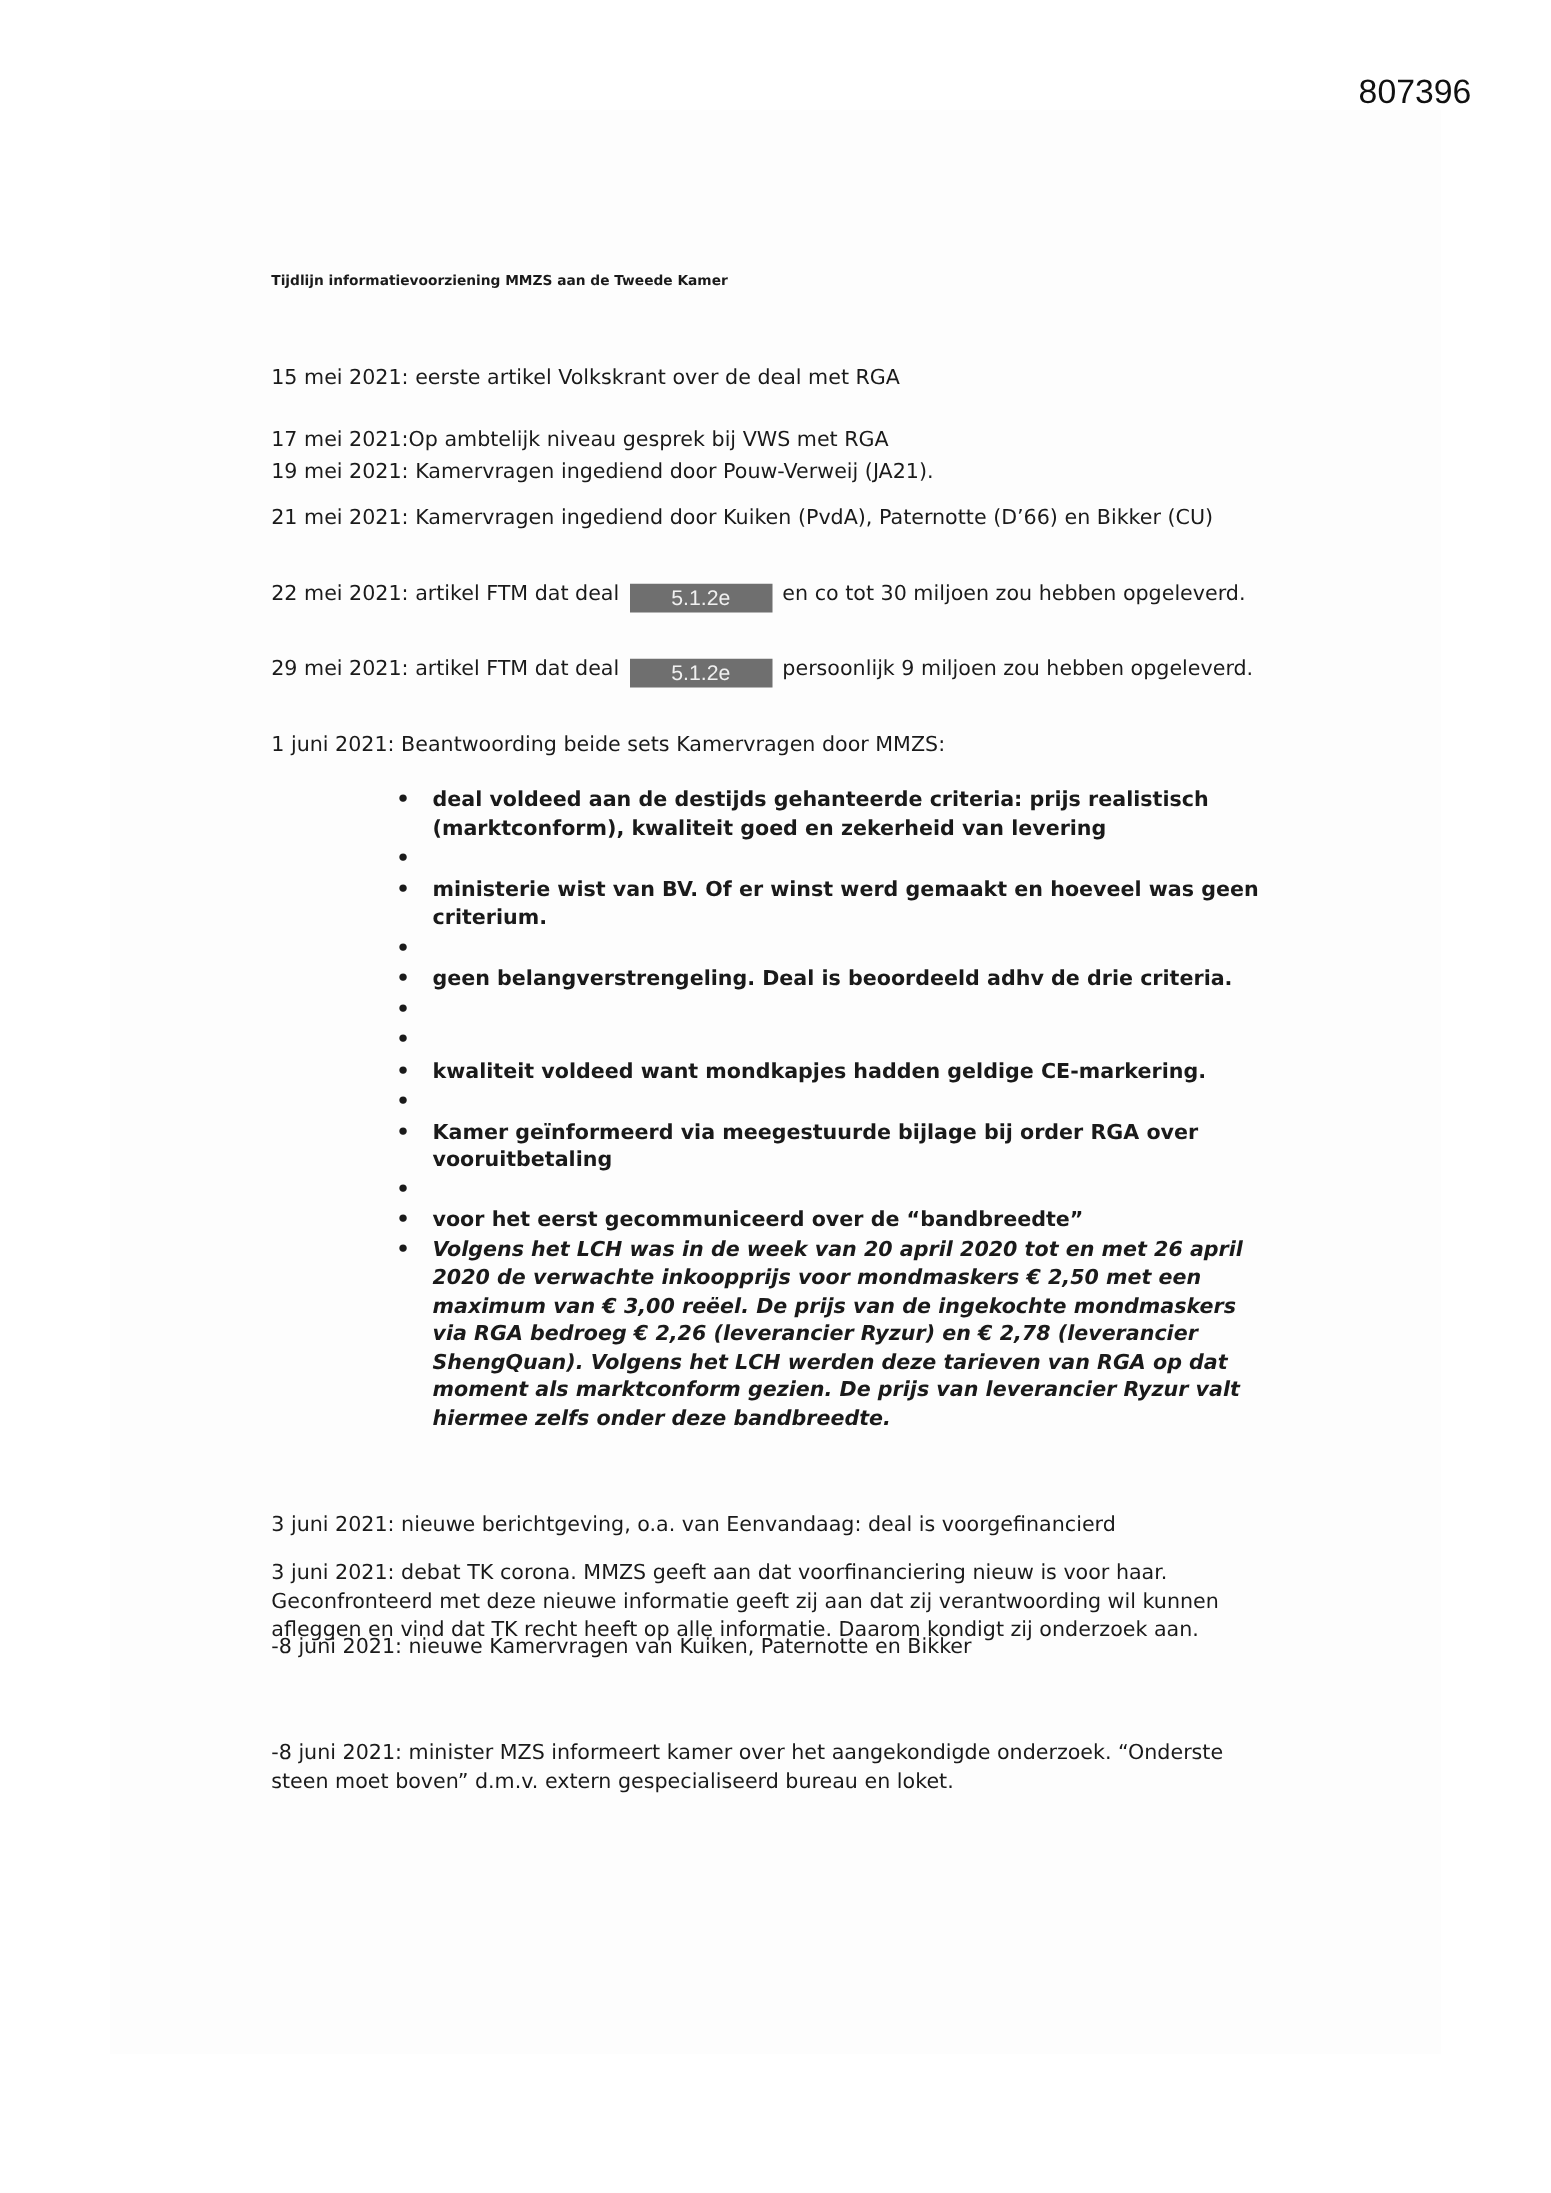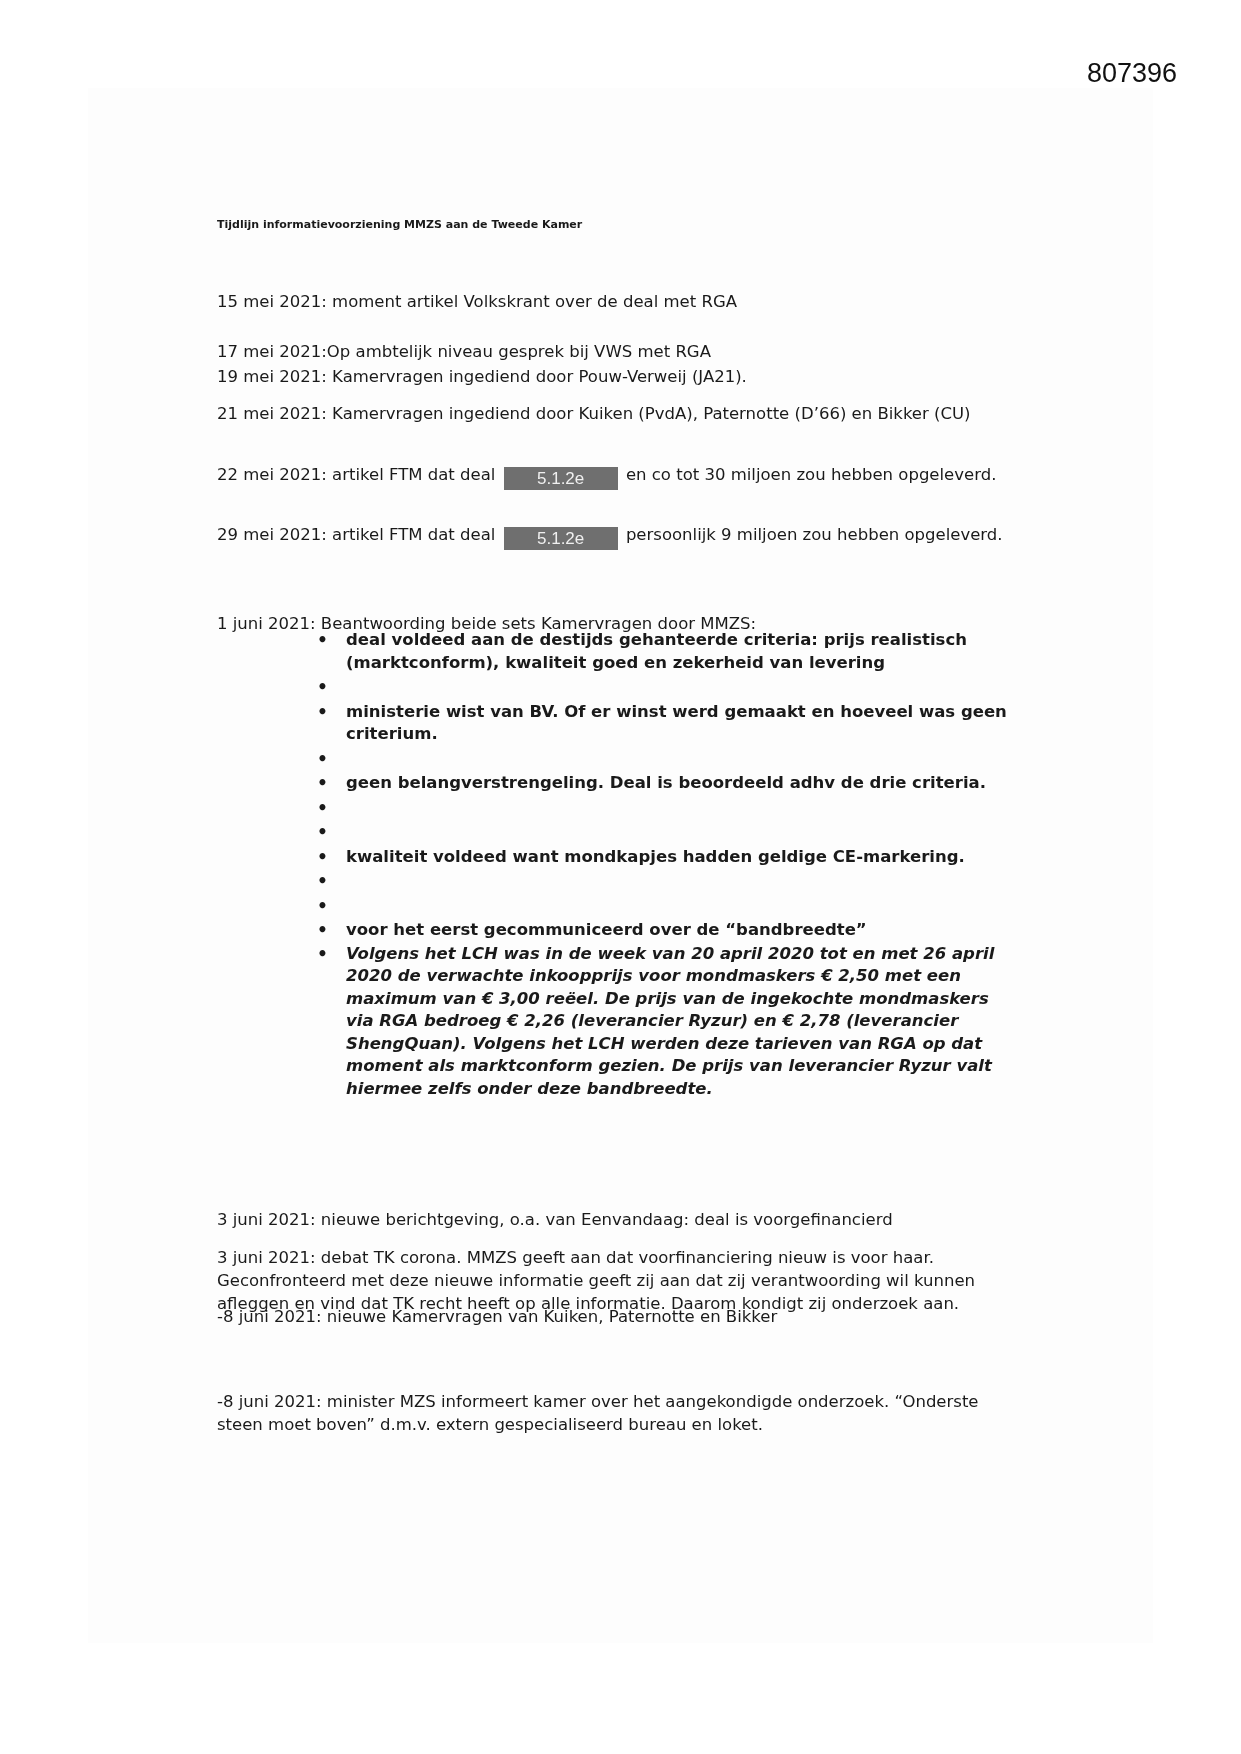--- a/index.html
+++ b/index.html
@@ -42,55 +42,56 @@
   </style>
 </head>
 <body>
 
 <div class="page-number">807396</div>
 <div class="page-area"></div>
 
 <div class="title">Tijdlijn informatievoorziening MMZS aan de Tweede Kamer</div>
 
 <div class="entry" style="top:290px;">
-  <b>15 mei 2021</b><span>: moment artikel Volkskrant over de deal met RGA</span>
+  <b>15 mei 2021</b><span>: eerste artikel Volkskrant over de deal met RGA</span>
 </div>
 <div class="entry" style="top:340px;">
   <b>17 mei 2021</b><span>:Op ambtelijk niveau gesprek bij VWS met RGA</span>
 </div>
 <div class="entry" style="top:365px;">
   <b>19 mei 2021</b><span>: Kamervragen ingediend door Pouw-Verweij (JA21).</span>
 </div>
 <div class="entry" style="top:402px;">
   <b>21 mei 2021</b><span>: Kamervragen ingediend door Kuiken (PvdA), Paternotte (D’66) en Bikker (CU)</span>
 </div>
 <div class="entry" style="top:463px;">
   <b>22 mei 2021</b><span>: artikel FTM dat deal</span>
   <span class="redact">5.1.2e</span>
   <span>en co tot 30 miljoen zou hebben opgeleverd.</span>
 </div>
 <div class="entry" style="top:523px;">
   <b>29 mei 2021</b><span>: artikel FTM dat deal</span>
   <span class="redact">5.1.2e</span>
   <span>persoonlijk 9 miljoen zou hebben opgeleverd.</span>
 </div>
-<div class="entry" style="top:584px;margin-top:28px;">
+<div class="entry" style="top:584px;">
   <b>1 juni 2021</b><span>: Beantwoording beide sets Kamervragen door MMZS:</span>
 </div>
 
 <ul class="answers">
   <li class="gap">deal voldeed aan de destijds gehanteerde criteria: prijs realistisch (marktconform), kwaliteit goed en zekerheid van levering</li>
   <li class="gap"></li>
   <li class="gap">ministerie wist van BV. Of er winst werd gemaakt en hoeveel was geen criterium.</li>
   <li class="gap"></li>
   <li class="gap">geen belangverstrengeling. Deal is beoordeeld adhv de drie criteria.</li>
   <li class="gap"></li>
   <li class="gap"></li>
   <li class="gap">kwaliteit voldeed want mondkapjes hadden geldige CE-markering.</li>
   <li class="gap"></li>
+  <li>Kamer geïnformeerd via meegestuurde bijlage bij order RGA over vooruitbetaling</li>
   <li class="gap"></li>
   <li>voor het eerst gecommuniceerd over de “bandbreedte”</li>
   <li class="it">Volgens het LCH was in de week van 20 april 2020 tot en met 26 april 2020 de verwachte inkoopprijs voor mondmaskers € 2,50 met een maximum van € 3,00 reëel. De prijs van de ingekochte mondmaskers via RGA bedroeg € 2,26 (leverancier Ryzur) en € 2,78 (leverancier ShengQuan). Volgens het LCH werden deze tarieven van RGA op dat moment als marktconform gezien. De prijs van leverancier Ryzur valt hiermee zelfs onder deze bandbreedte.</li>
 </ul>
 
 <div class="entry" style="top:1208px;">
   <span></span><b>3 juni 2021</b><span>: nieuwe berichtgeving, o.a. van Eenvandaag: deal is voorgefinancierd</span>
 </div>
 <div class="entry" style="top:1246px;">
   <span></span><b>3 juni 2021</b><span>: debat TK corona. MMZS geeft aan dat voorfinanciering nieuw is voor haar. Geconfronteerd met deze nieuwe informatie geeft zij aan dat zij verantwoording wil kunnen afleggen en vind dat TK recht heeft op alle informatie. Daarom kondigt zij onderzoek aan.</span>

